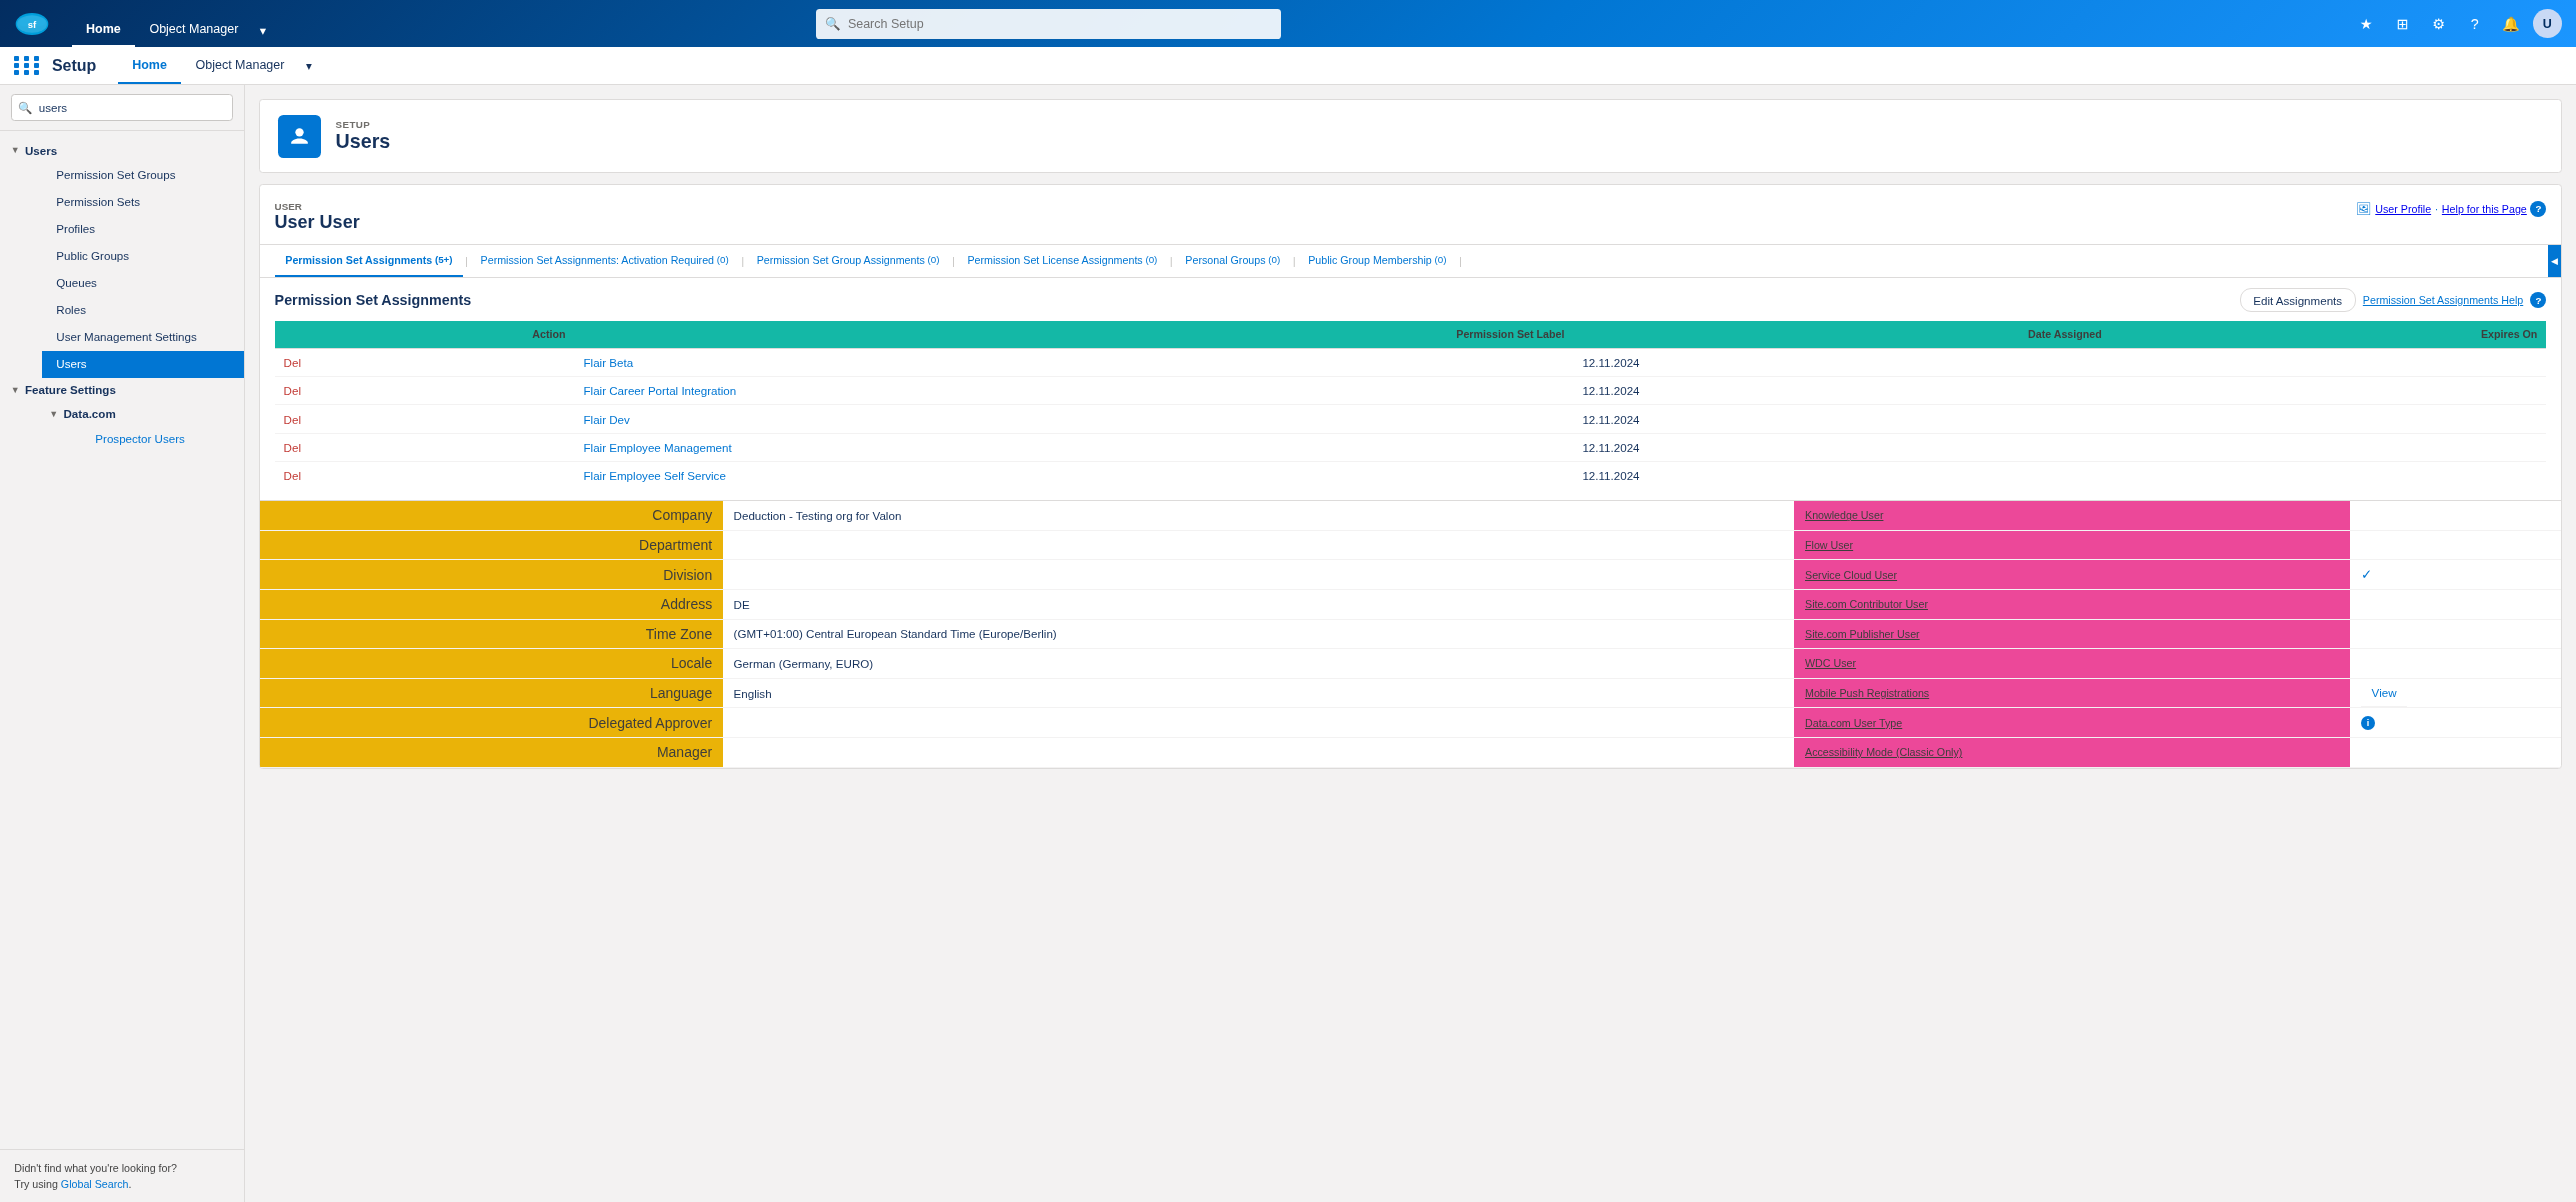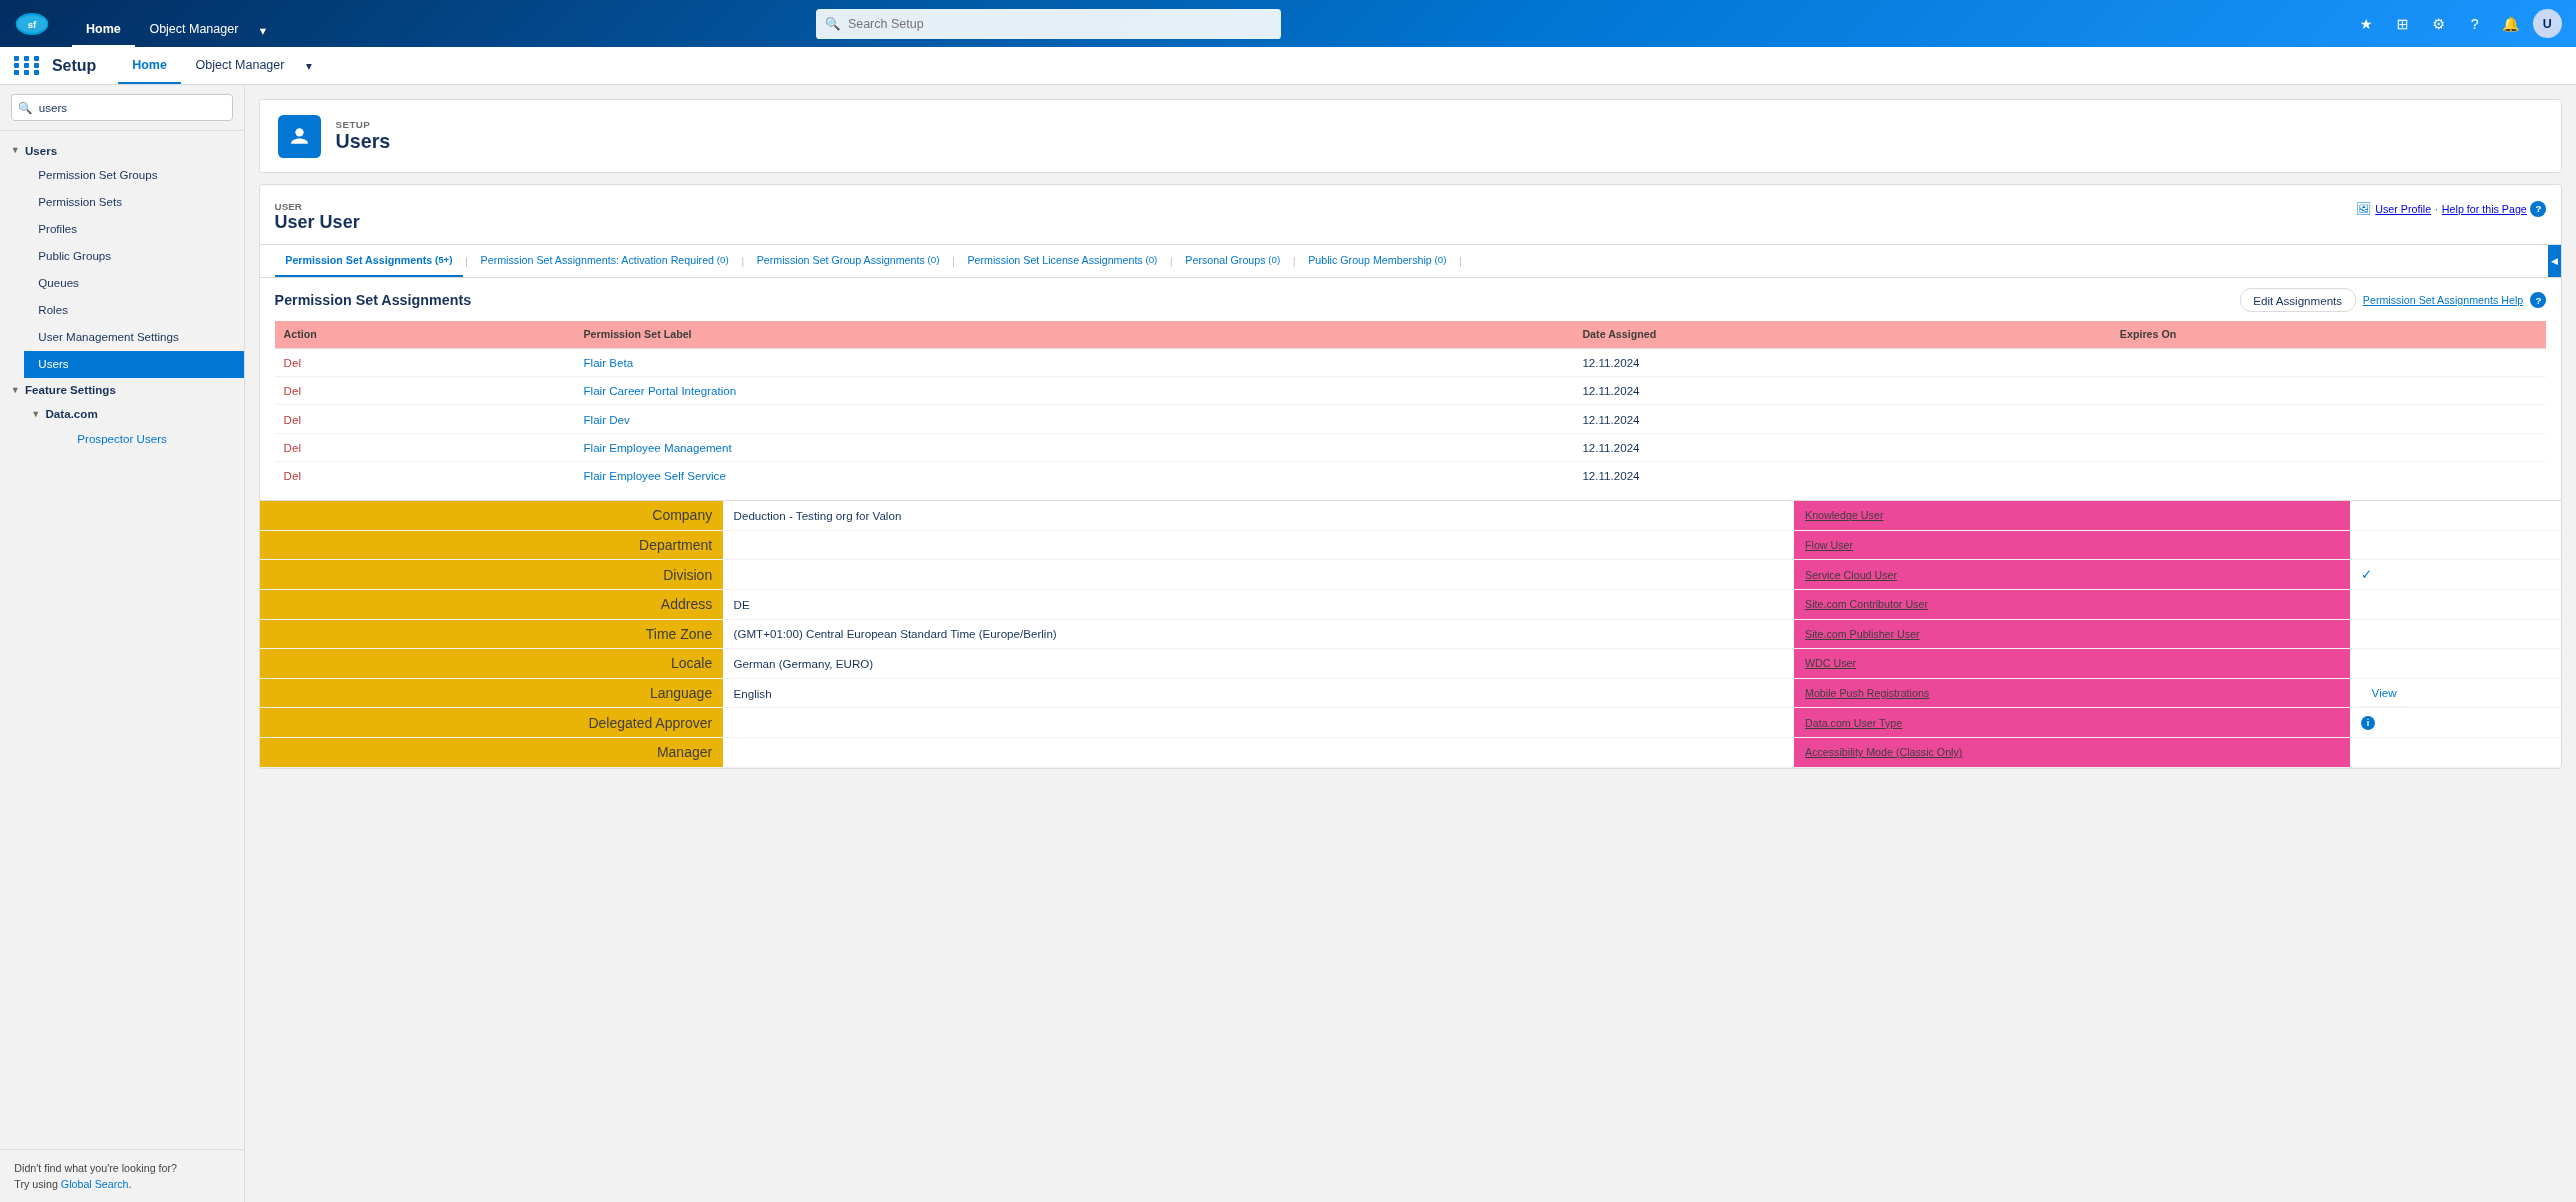--- a/index.html
+++ b/index.html
@@ -230,21 +230,21 @@
       align-items: center;
       padding: 5.4px 10.7px 5.4px 10.7px;
       cursor: pointer;
       color: #16325c;
       font-size: 11.6px;
       font-weight: 600;
       gap: 5.4px;
     }
     .chevron-icon { font-size: 9px; color: #706e6b; flex-shrink: 0; }
     .sidebar-child {
-      padding-left: 24px;
+      padding-left: 42px;
     }
     .sidebar-child2 {
       padding-left: 39px;
     }
     .sidebar-link { color: #0176d3; text-decoration: none; }
     .sidebar-bottom-text {
       padding: 10.7px 14.3px;
       font-size: 10.7px;
       color: #444;
       border-top: 0.9px solid #dddbda;
@@ -402,27 +402,27 @@
       font-weight: 400;
     }
 
     
     .perm-table {
       width: 100%;
       border-collapse: collapse;
       font-size: 11.6px;
     }
     .perm-table th {
-      text-align: left;
+      text-align: right;
       padding: 7.2px 9px;
       font-size: 10.7px;
       font-weight: 600;
       color: #3e3e3c;
       border-bottom: 0.9px solid #dddbda;
-      background: #fca5a5;
+      background: #14b8a6;
     }
     .perm-table td {
       padding: 7.2px 9px;
       border-bottom: 0.9px solid #f3f2f2;
       color: #16325c;
       vertical-align: middle;
     }
     .perm-table tr:last-child td { border-bottom: none; }
     .del-link {
       color: #c23934;

